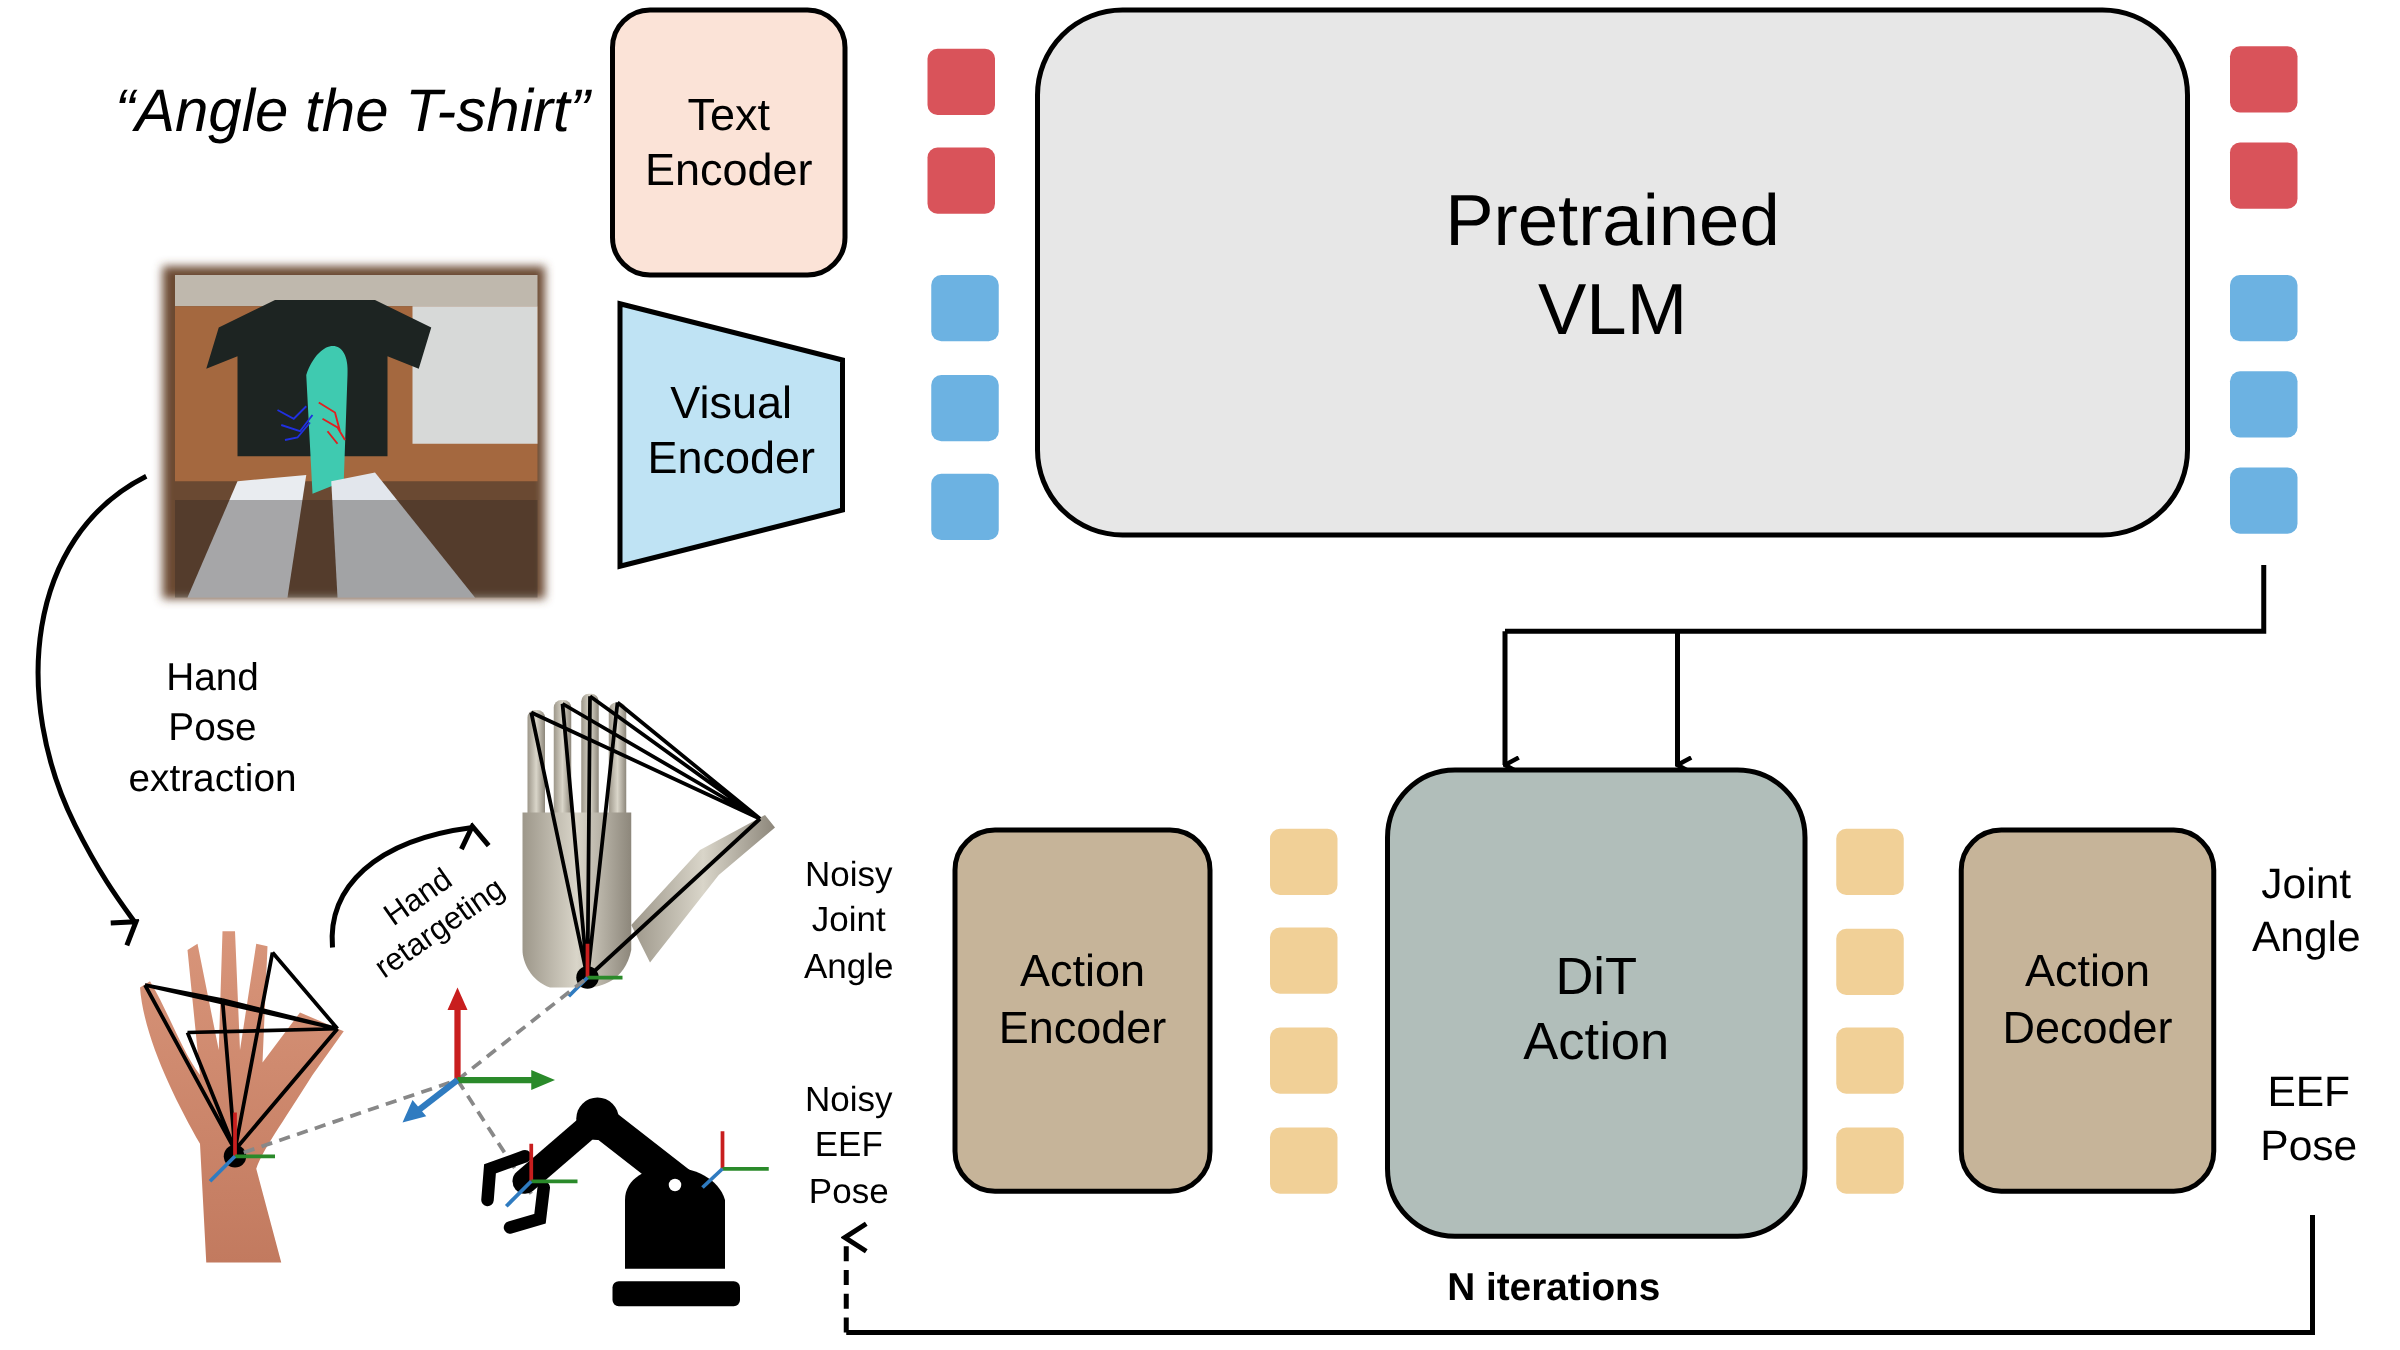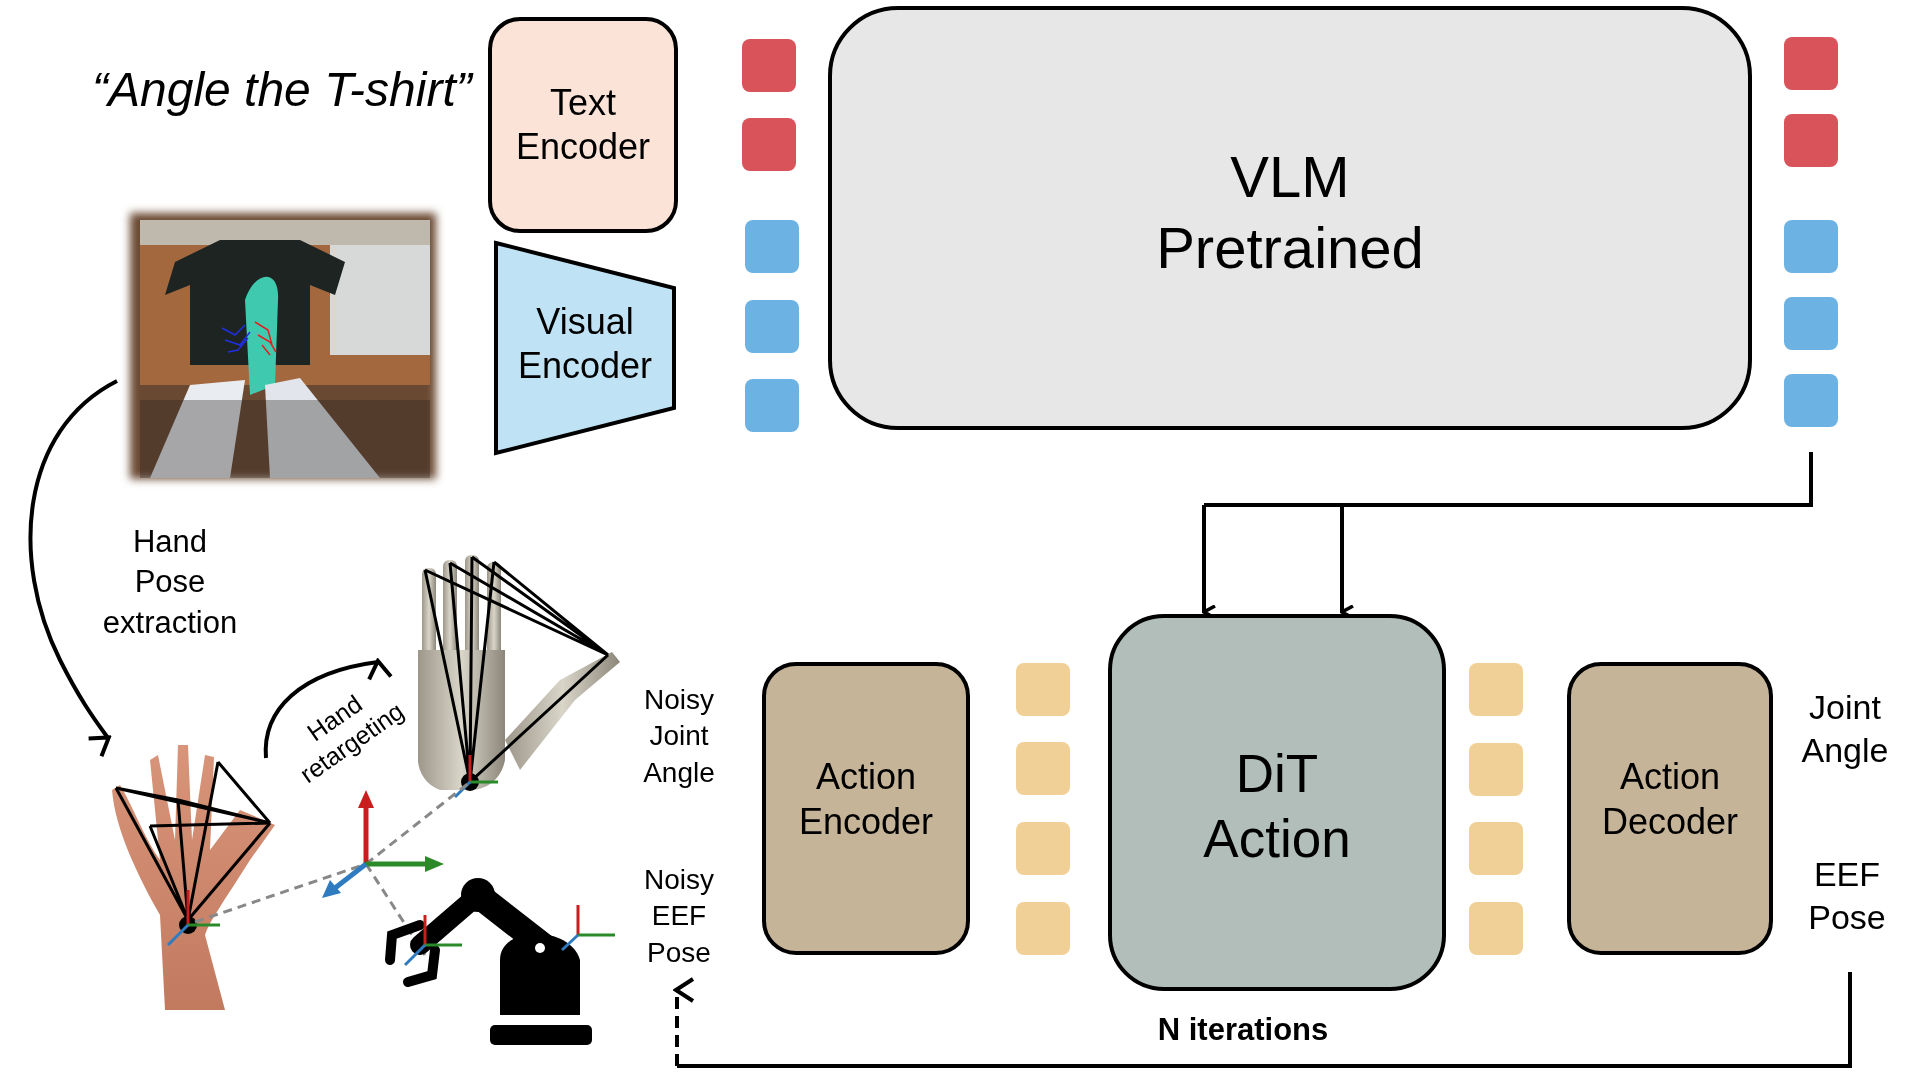--- a/index.html
+++ b/index.html
@@ -7,21 +7,21 @@
   .abs{position:absolute;}
   .lbl{position:absolute;text-align:center;line-height:1.17;white-space:nowrap;}
   .box{position:absolute;border:4px solid #000;box-sizing:border-box;display:flex;align-items:center;justify-content:center;text-align:center;}
   .tok{position:absolute;width:54px;height:53px;border-radius:8px;}
 </style>
 </head>
 <body>
 
 <div class="lbl" style="left:92px;top:62px;font-size:48px;font-style:italic;">“Angle the  T-shirt”</div>
 
-<div class="box" style="left:488px;top:17px;width:190px;height:216px;border-radius:32px;background:#fbe3d7;">
+<div class="box" style="left:488px;top:6px;width:190px;height:216px;border-radius:32px;background:#fbe3d7;">
   <div style="font-size:36px;line-height:1.22;">
     <div>Text</div>
     <div>Encoder</div>
   </div>
 </div>
 
 <svg class="abs" style="left:0;top:0;" width="1920" height="1080">
   <defs>
     <marker id="ah" markerWidth="14" markerHeight="14" refX="7" refY="12" orient="auto-start-reverse" markerUnits="userSpaceOnUse">
       <path d="M1,1 L7,12 L13,1" fill="none" stroke="#000" stroke-width="3.5"></path>
@@ -149,22 +149,22 @@
 <div>
   <div class="tok" style="left:742px;top:39px;background:#d9535a;"></div>
   <div class="tok" style="left:742px;top:118px;background:#d9535a;"></div>
   <div class="tok" style="left:745px;top:220px;background:#6cb2e2;"></div>
   <div class="tok" style="left:745px;top:300px;background:#6cb2e2;"></div>
   <div class="tok" style="left:745px;top:379px;background:#6cb2e2;"></div>
 </div>
 
 <div class="box" style="left:828px;top:6px;width:924px;height:424px;border-radius:70px;background:#e7e7e7;">
   <div style="font-size:58px;line-height:1.22;margin-top:-10px;">
+    <div>Pretrained</div>
     <div>VLM</div>
-    <div>Pretrained</div>
   </div>
 </div>
 
 <div>
   <div class="tok" style="left:1784px;top:37px;background:#d9535a;"></div>
   <div class="tok" style="left:1784px;top:114px;background:#d9535a;"></div>
   <div class="tok" style="left:1784px;top:220px;background:#6cb2e2;"></div>
   <div class="tok" style="left:1784px;top:297px;background:#6cb2e2;"></div>
   <div class="tok" style="left:1784px;top:374px;background:#6cb2e2;"></div>
 </div>
@@ -200,21 +200,21 @@
 </div>
 
 <div>
   <div class="tok" style="left:1016px;top:663px;background:#f1d097;"></div>
   <div class="tok" style="left:1016px;top:742px;background:#f1d097;"></div>
   <div class="tok" style="left:1016px;top:822px;background:#f1d097;"></div>
   <div class="tok" style="left:1016px;top:902px;background:#f1d097;"></div>
 </div>
 
 <div class="box" style="left:1108px;top:614px;width:338px;height:377px;border-radius:56px;background:#b1beba;">
-  <div style="font-size:53px;line-height:1.22;margin-top:8px;">
+  <div style="font-size:42px;line-height:1.22;margin-top:8px;">
     <div>DiT</div>
     <div>Action</div>
   </div>
 </div>
 
 <div>
   <div class="tok" style="left:1469px;top:663px;background:#f1d097;"></div>
   <div class="tok" style="left:1469px;top:743px;background:#f1d097;"></div>
   <div class="tok" style="left:1469px;top:822px;background:#f1d097;"></div>
   <div class="tok" style="left:1469px;top:902px;background:#f1d097;"></div>

